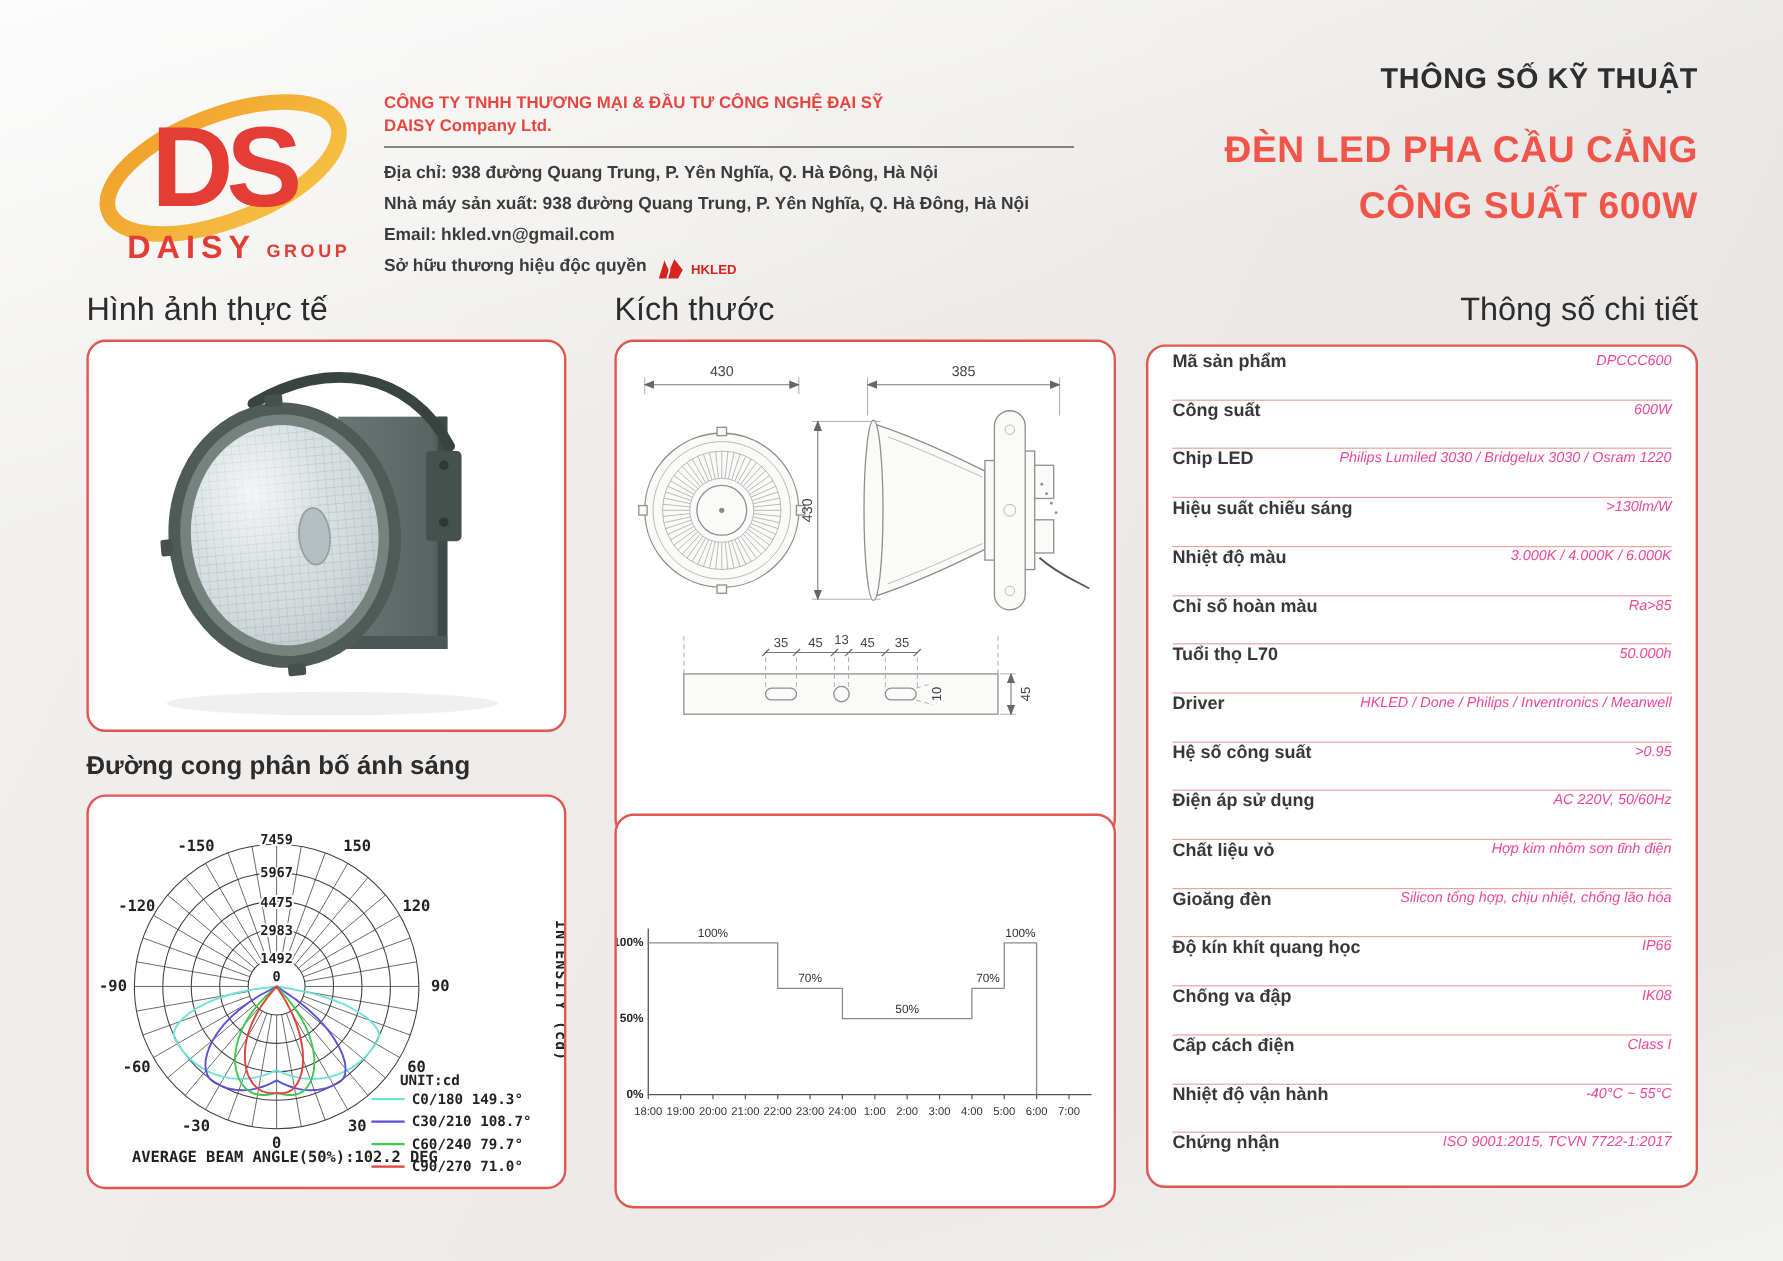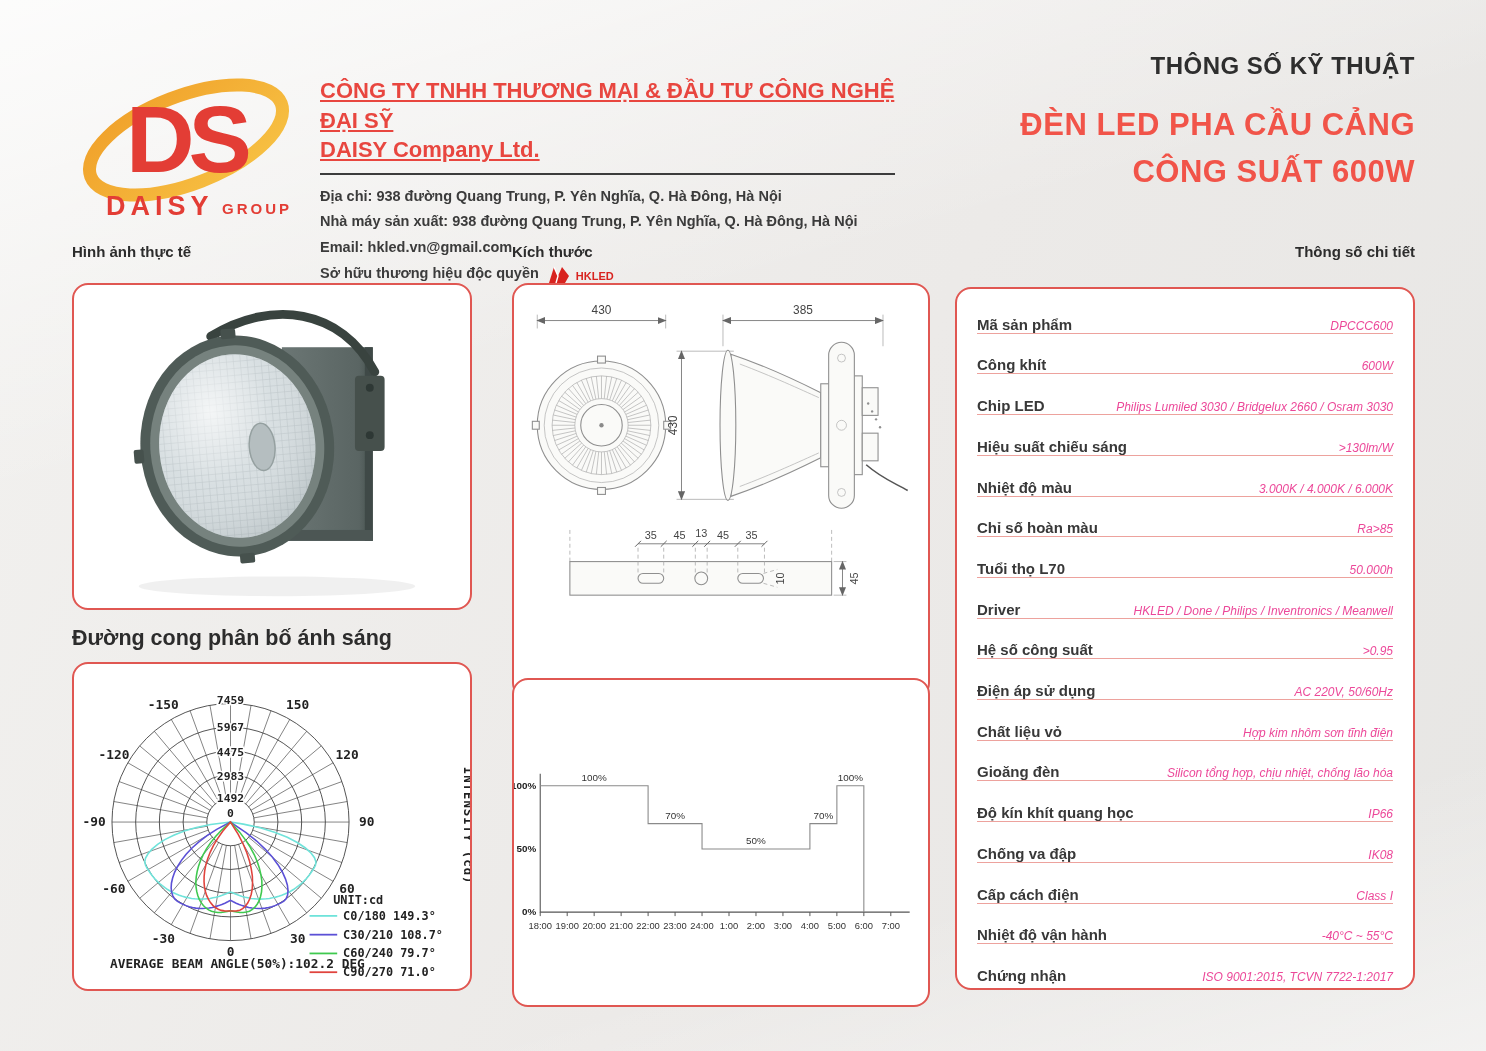--- a/index.html
+++ b/index.html
@@ -8,47 +8,47 @@
         background:linear-gradient(115deg,#f2f1ef 0%,#eceae8 55%,#e7e6e4 100%);}
   .bgshape{position:absolute;pointer-events:none;}
   #bg1{width:1900px;height:520px;top:-240px;left:-220px;transform:rotate(-16deg);
        background:linear-gradient(to bottom,rgba(255,255,255,.85),rgba(255,255,255,0));}
   #bg2{width:1500px;height:420px;bottom:-260px;right:-300px;transform:rotate(-16deg);
        background:linear-gradient(to top,rgba(255,255,255,.7),rgba(255,255,255,0));}
 
   
   #logo{position:absolute;left:70px;top:60px;}
   #company{position:absolute;left:320px;top:76px;width:600px;}
-  .co-name{color:#e8463f;font-weight:700;font-size:22px;line-height:1.35;text-decoration:underline;}
+  .co-name{color:#e8463f;font-weight:700;font-size:14px;line-height:1.35;}
   #co-divider{height:1.5px;background:#3c3c3c;margin:8px 0 9px 0;width:575px;}
   .co-line{color:#3b3b3b;font-weight:700;font-size:14.5px;line-height:1.78;}
   #trademark-line{display:flex;align-items:center;gap:7px;}
   #hkled-text{color:#d8231f;font-weight:700;font-size:11px;margin-left:-3px;margin-top:6px;}
 
   #doc-titles{position:absolute;right:71px;top:52px;text-align:right;}
   #doc-kicker{color:#2e2e2e;font-weight:700;font-size:24px;letter-spacing:.5px;}
   .doc-title{color:#f15449;font-weight:700;font-size:31px;line-height:1.5;letter-spacing:.5px;}
   #doc-title-wrap{margin-top:22px;}
 
-  .sec-h{position:absolute;top:243px;color:#2c2c2c;font-weight:700;font-size:15px;}
+  .sec-h{position:absolute;top:243px;color:#2c2c2c;font-weight:400;font-size:27px;}
   #sec-photo{left:72px;}
   #sec-dims{left:512px;}
   #sec-specs{right:71px;text-align:right;}
   .sec-h2{position:absolute;top:626px;color:#2c2c2c;font-weight:700;font-size:21.5px;}
   #sec-polar{left:72px;}
   #sec-step{left:532px;}
 
   .panel{position:absolute;background:#fff;border:2px solid #e05752;border-radius:16px;box-sizing:border-box;}
   #photo-panel{left:72px;top:283px;width:400px;height:327px;}
   #dims-panel{left:512px;top:283px;width:418px;height:416px;}
   #polar-panel{left:72px;top:662px;width:400px;height:329px;}
   #step-panel{left:512px;top:662px;width:418px;height:329px;margin-top:16px;}
   #specs-panel{left:955px;top:287px;width:460px;height:703px;display:flex;flex-direction:column;padding:4px 0;}
 
-  .spec-row{flex:1;display:flex;align-items:flex-end;justify-content:space-between;
+  .spec-row{flex:1;display:flex;align-items:flex-start;justify-content:space-between;
             margin:0 20px;border-bottom:1px solid #eda29d;gap:20px;}
   .spec-row:last-child{border-bottom:none;}
   .spec-label{color:#383838;font-weight:700;font-size:15px;white-space:nowrap;}
   .spec-value{color:#ec4899;font-style:italic;font-size:12px;text-align:right;white-space:nowrap;}
 
   
   .polar-lab{font:700 13px "DejaVu Sans Mono",monospace;fill:#222;}
   .polar-rad{font:700 11.5px "DejaVu Sans Mono",monospace;fill:#222;paint-order:stroke;stroke:#fff;stroke-width:3px;}
   .polar-legend{font:700 12px "DejaVu Sans Mono",monospace;fill:#222;}
   .polar-footer{font:700 13px "DejaVu Sans Mono",monospace;fill:#222;}
@@ -326,26 +326,26 @@
       </g>
     </svg>
   </div>
 
   <div class="panel" id="specs-panel">
     <div class="spec-row">
         <span class="spec-label">Mã sản phẩm</span>
         <span class="spec-value">DPCCC600</span>
       </div>
     <div class="spec-row">
-        <span class="spec-label">Công khít</span>
+        <span class="spec-label">Công suất</span>
         <span class="spec-value">600W</span>
       </div>
     <div class="spec-row">
         <span class="spec-label">Chip LED</span>
-        <span class="spec-value">Philips Lumiled 3030 / Bridgelux 2660 / Osram 3030</span>
+        <span class="spec-value">Philips Lumiled 3030 / Bridgelux 3030 / Osram 1220</span>
       </div>
     <div class="spec-row">
         <span class="spec-label">Hiệu suất chiếu sáng</span>
         <span class="spec-value">&gt;130lm/W</span>
       </div>
     <div class="spec-row">
         <span class="spec-label">Nhiệt độ màu</span>
         <span class="spec-value">3.000K / 4.000K / 6.000K</span>
       </div>
     <div class="spec-row">

